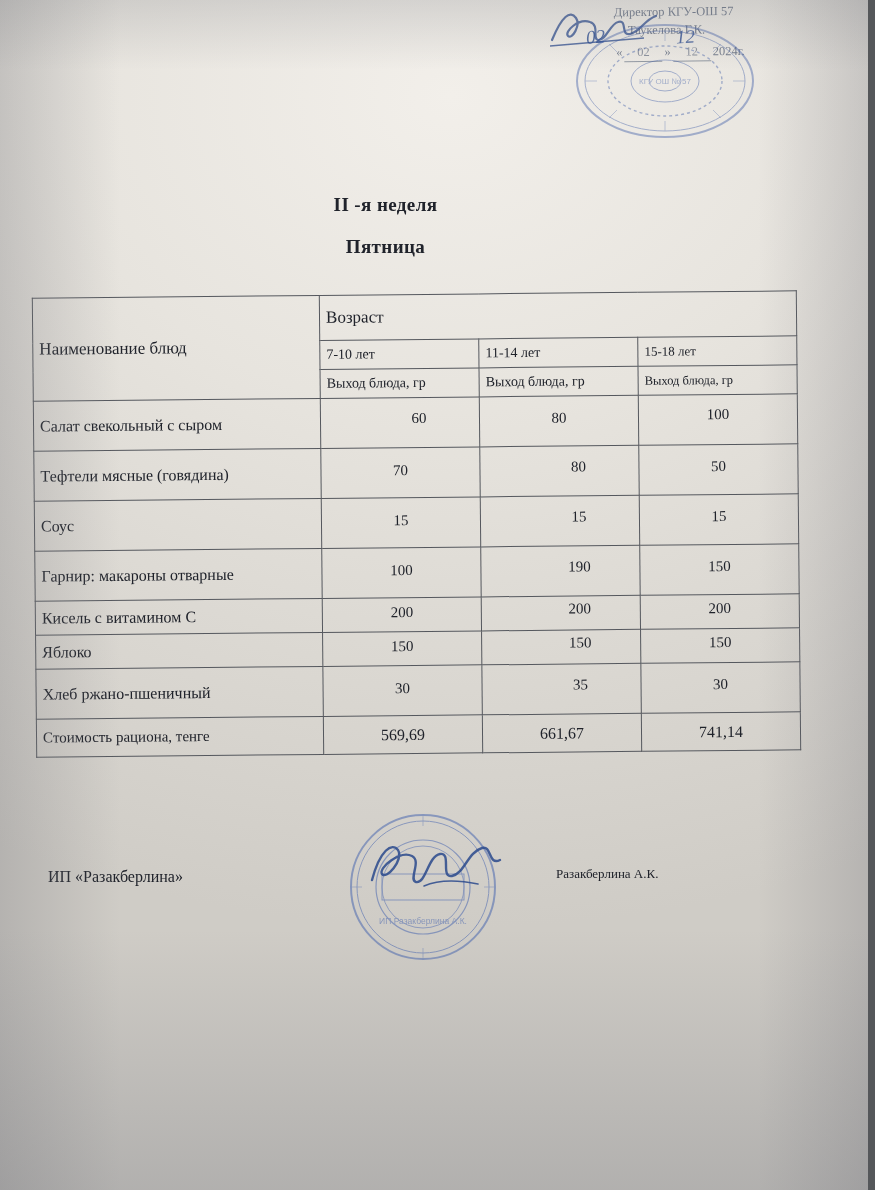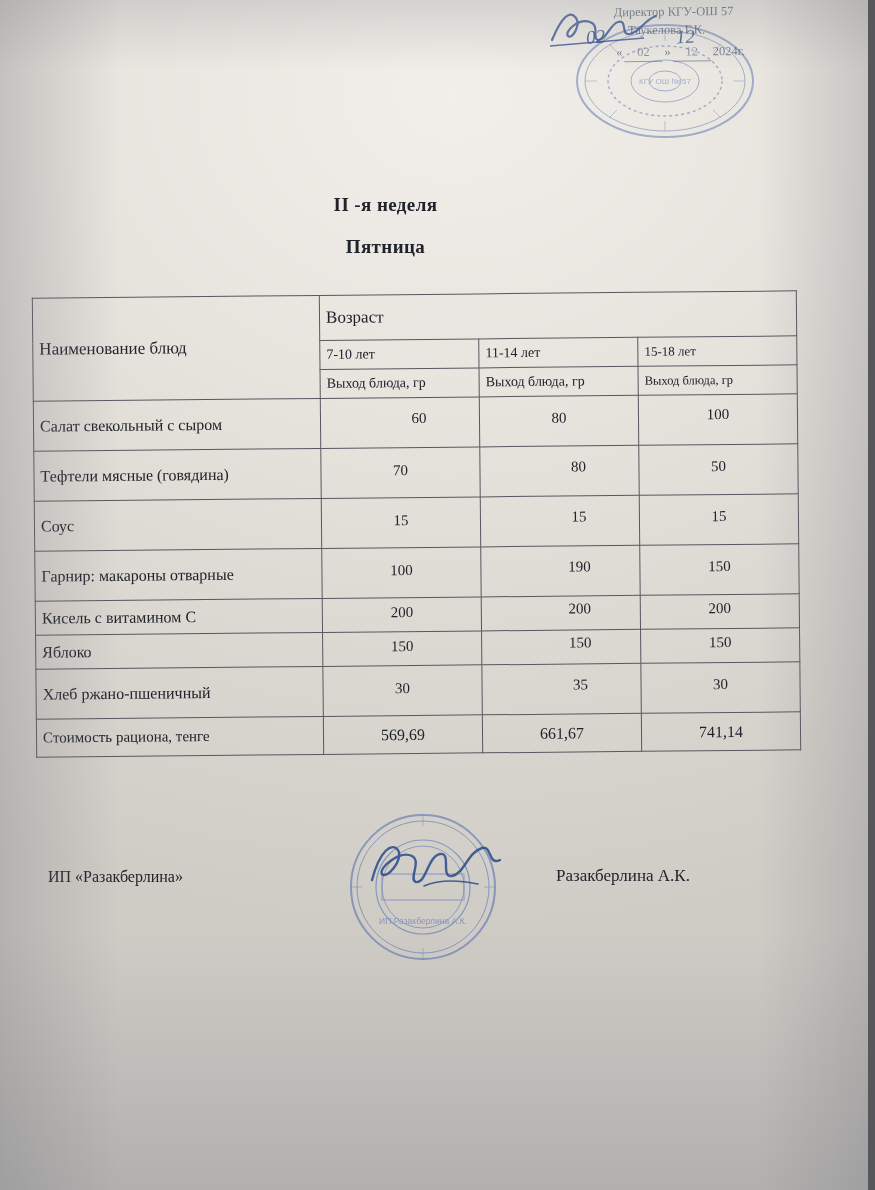--- a/index.html
+++ b/index.html
@@ -219,21 +219,21 @@
   .footer-left {
     position: absolute;
     top: 868px;
     left: 48px;
     font-size: 16px;
   }
   .footer-right {
     position: absolute;
     top: 866px;
     left: 556px;
-    font-size: 17px;
+    font-size: 13px;
   }
   .stamp-bottom {
     position: absolute;
     top: 812px;
     left: 330px;
     width: 186px;
     height: 150px;
     opacity: 0.5;
     pointer-events: none;
   }

